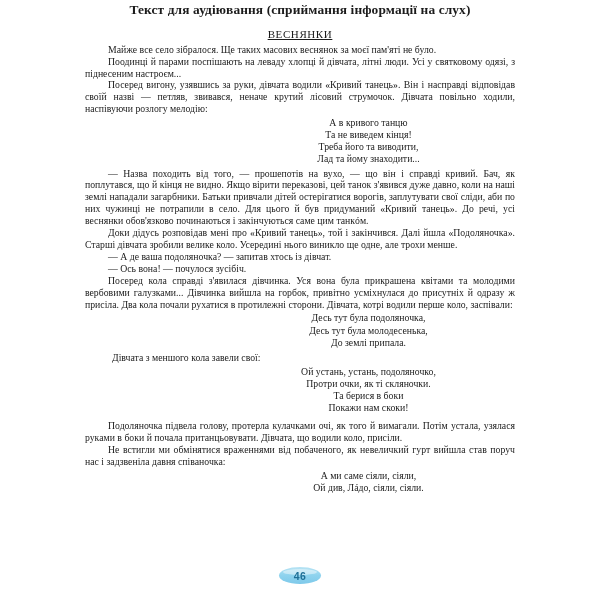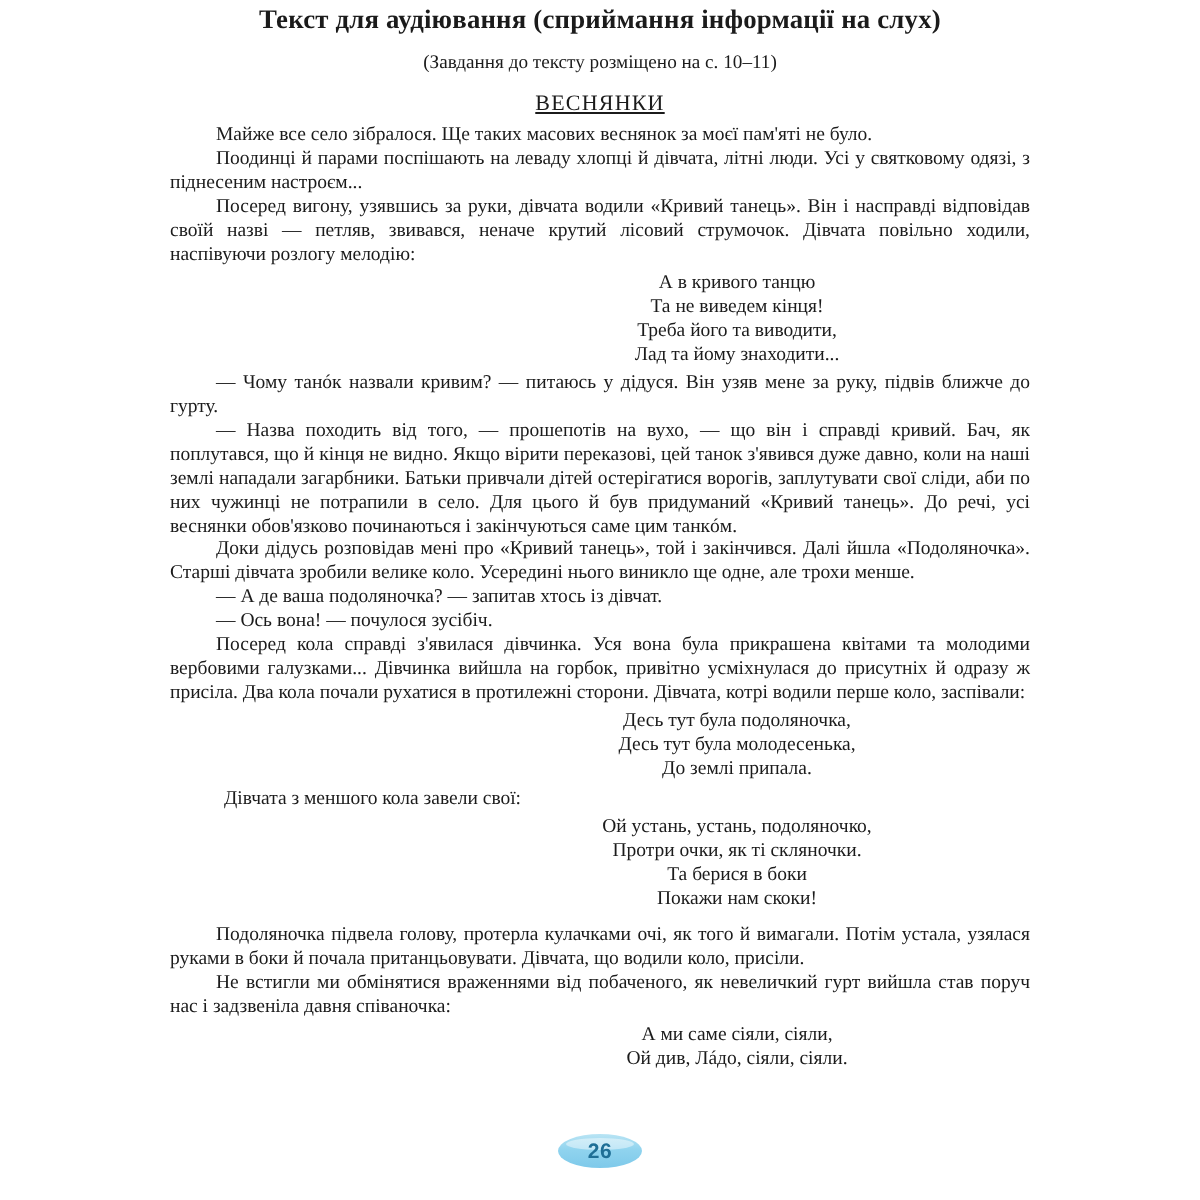--- a/index.html
+++ b/index.html
@@ -119,35 +119,33 @@
     color: #1f6f96;
     letter-spacing: .3px;
   }
 </style>
 </head>
 <body>
 
 <div class="page">
 
   <h1 class="doc-title">Текст для аудіювання (сприймання інформації на слух)</h1>
-  <div class="doc-subtitle">(Завдання до тексту розміщено на с. 10–11)</div>
   <div class="section-title">ВЕСНЯНКИ</div>
 
   <p class="prose indent">Майже все село зібралося. Ще таких масових веснянок за моєї пам'яті не було.</p>
   <p class="prose indent">Поодинці й парами поспішають на леваду хлопці й дівчата, літні люди. Усі у святковому одязі, з піднесеним настроєм...</p>
   <p class="prose indent">Посеред вигону, узявшись за руки, дівчата водили «Кривий танець». Він і насправді відповідав своїй назві — петляв, звивався, неначе крутий лісовий струмочок. Дівчата повільно ходили, наспівуючи розлогу мелодію:</p>
 
   <div class="verse">
     <div class="line">А в кривого танцю</div>
     <div class="line">Та не виведем кінця!</div>
     <div class="line">Треба його та виводити,</div>
     <div class="line">Лад та йому знаходити...</div>
   </div>
 
-  <p class="prose indent">— Чому танóк назвали кривим? — питаюсь у дідуся. Він узяв мене за руку, підвів ближче до гурту.</p>
   <p class="prose indent">— Назва походить від того, — прошепотів на вухо, — що він і справді кривий. Бач, як поплутався, що й кінця не видно. Якщо вірити переказові, цей танок з'явився дуже давно, коли на наші землі нападали загарбники. Батьки привчали дітей остерігатися ворогів, заплутувати свої сліди, аби по них чужинці не потрапили в село. Для цього й був придуманий «Кривий танець». До речі, усі веснянки обов'язково починаються і закінчуються саме цим танкóм.</p>
   <p class="prose indent">Доки дідусь розповідав мені про «Кривий танець», той і закінчився. Далі йшла «Подоляночка». Старші дівчата зробили велике коло. Усередині нього виникло ще одне, але трохи менше.</p>
   <p class="prose indent">— А де ваша подоляночка? — запитав хтось із дівчат.</p>
   <p class="prose indent">— Ось вона! — почулося зусібіч.</p>
   <p class="prose indent">Посеред кола справді з'явилася дівчинка. Уся вона була прикрашена квітами та молодими вербовими галузками... Дівчинка вийшла на горбок, привітно усміхнулася до присутніх й одразу ж присіла. Два кола почали рухатися в протилежні сторони. Дівчата, котрі водили перше коло, заспівали:</p>
 
   <div class="verse">
     <div class="line">Десь тут була подоляночка,</div>
     <div class="line">Десь тут була молодесенька,</div>
     <div class="line">До землі припала.</div>
@@ -167,17 +165,17 @@
   <p class="prose indent">Подоляночка підвела голову, протерла кулачками очі, як того й вимагали. Потім устала, узялася руками в боки й почала пританцьовувати. Дівчата, що водили коло, присіли.</p>
   <p class="prose indent">Не встигли ми обмінятися враженнями від побаченого, як невеличкий гурт вийшла став поруч нас і задзвеніла давня співаночка:</p>
 
   <div class="verse">
     <div class="line">А ми саме сіяли, сіяли,</div>
     <div class="line">Ой див, Лáдо, сіяли, сіяли.</div>
   </div>
 
   <div class="page-badge-wrap">
     <div class="page-badge">
-      <span class="num">26</span>
+      <span class="num">46</span>
     </div>
   </div>
 
 </div>
 
 </body></html>

